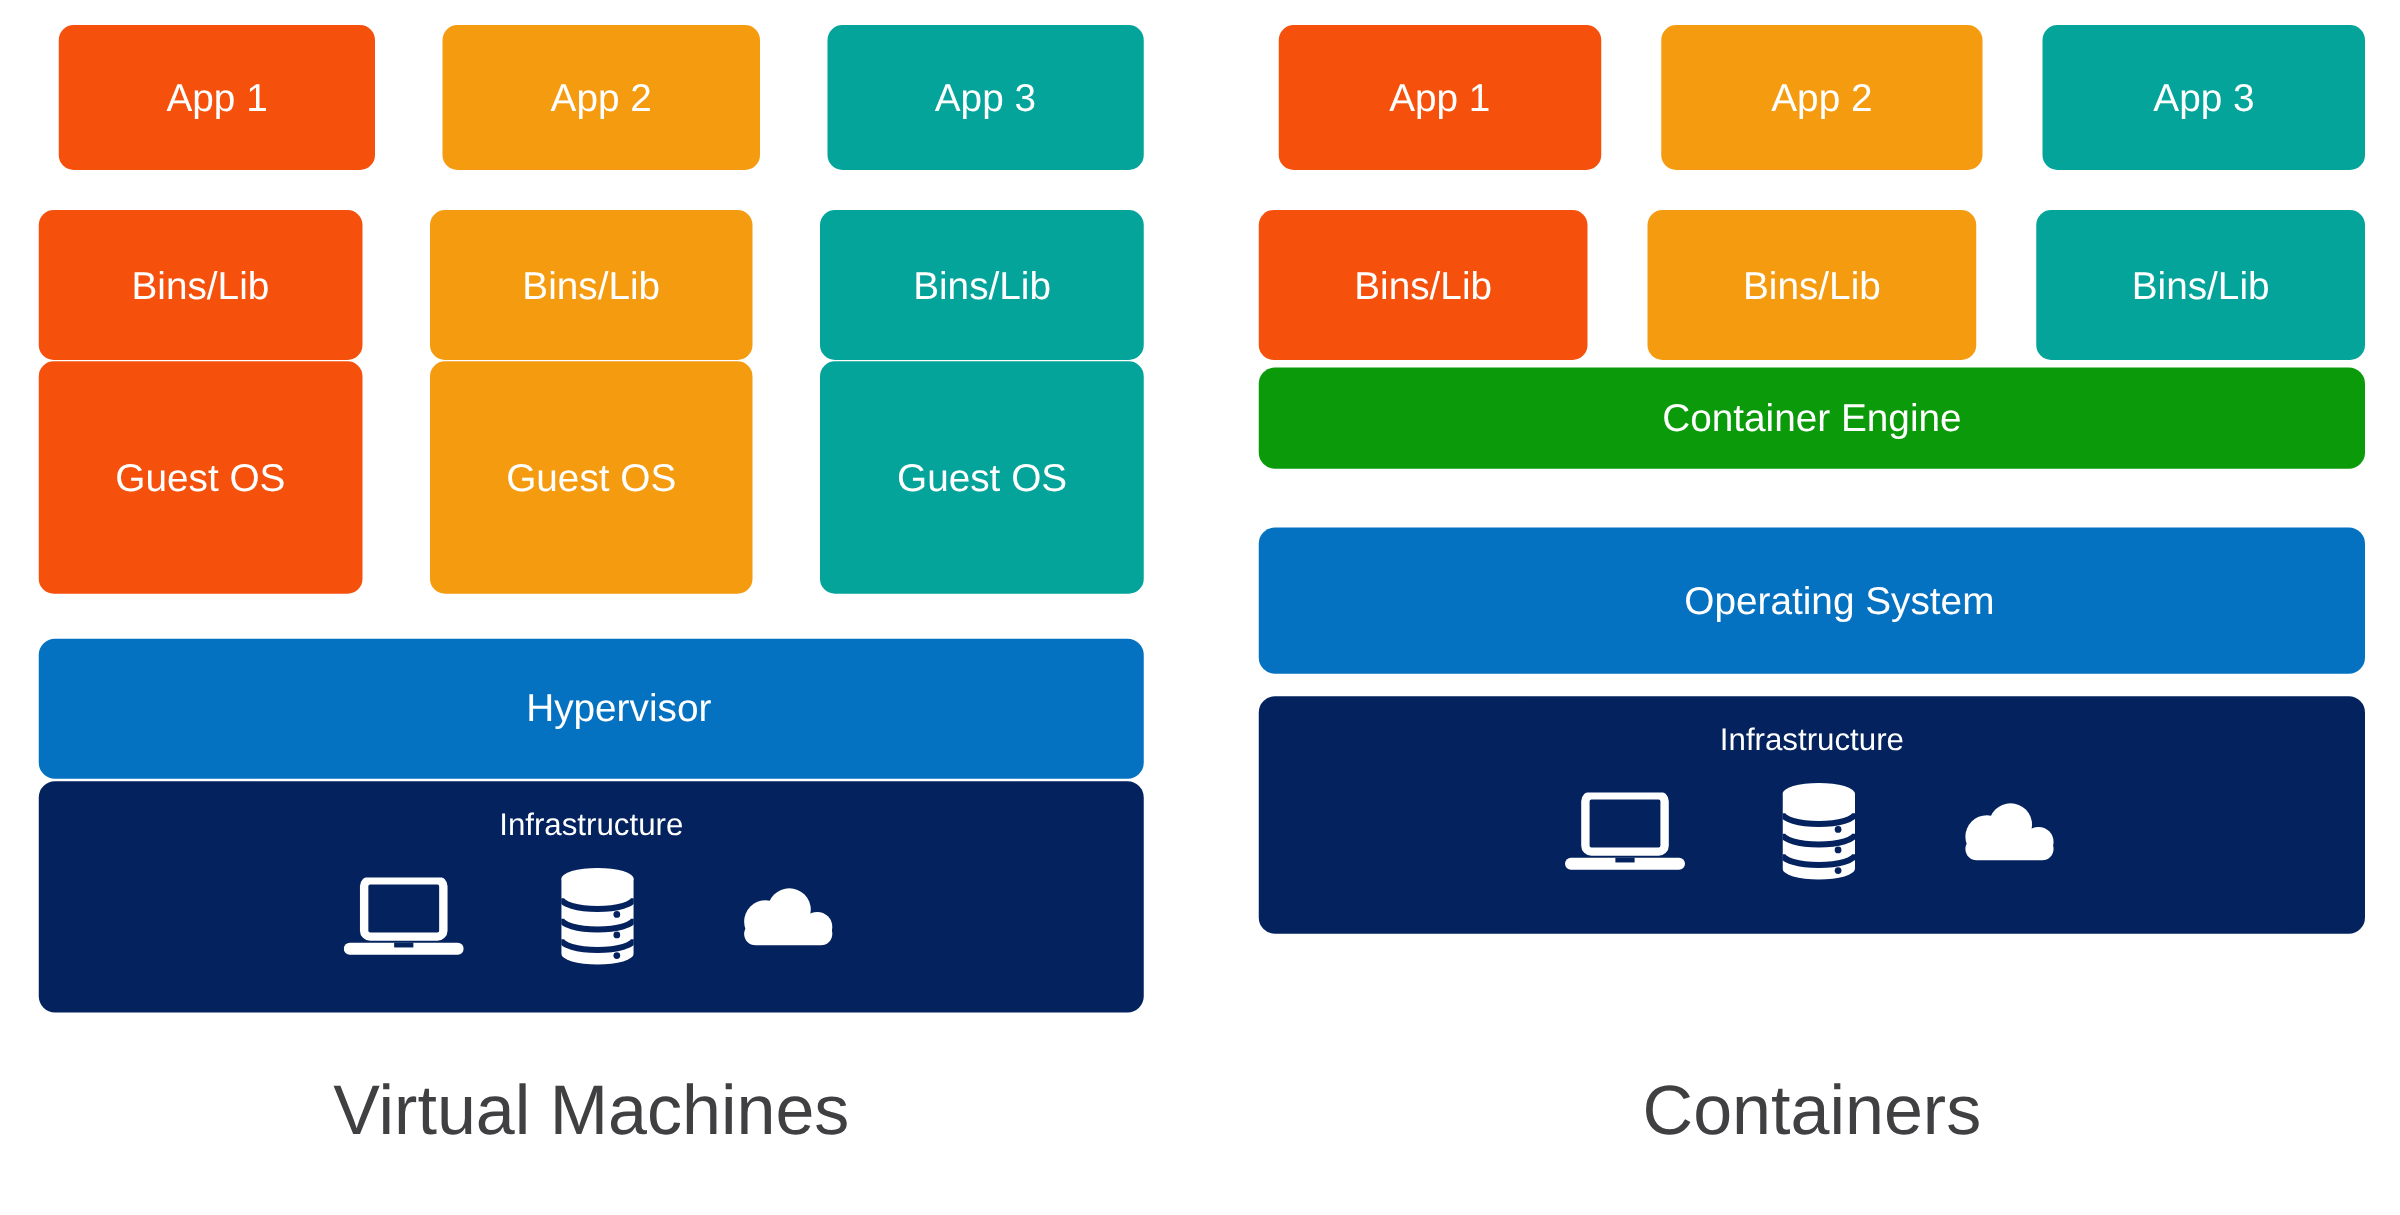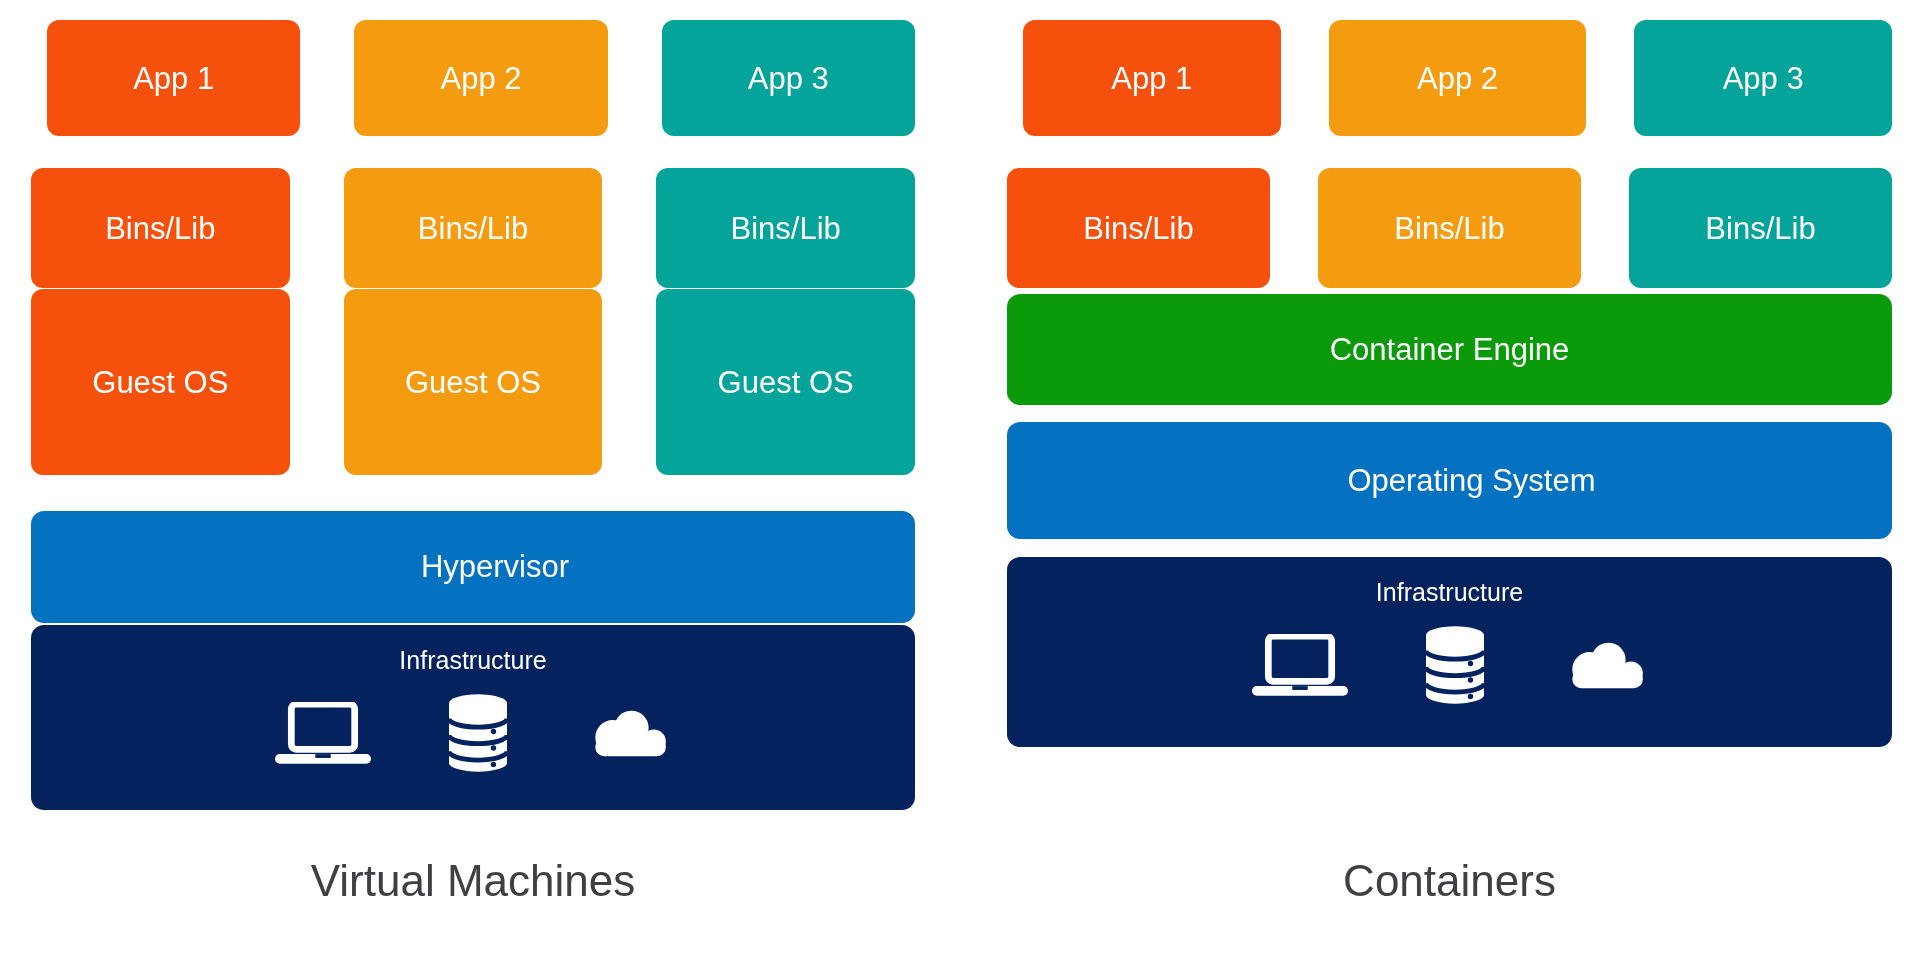--- a/index.html
+++ b/index.html
@@ -24,32 +24,32 @@
   .c-orange{background:var(--orange);}
   .c-teal{background:var(--teal);}
   .c-green{background:var(--green);}
   .c-blue{background:var(--blue);padding-left:44px;}
   .c-navy{background:var(--navy);}
 
   .bar{position:absolute;left:0;right:0;border-radius:13px;color:#fff;font-size:31px;
        display:flex;align-items:center;justify-content:center;}
   #vm-panel .bar-hypervisor{top:511px;height:112px;}
   #vm-panel .bar-infra{top:625px;height:185px;}
-  #ct-panel .bar-engine{top:294px;height:111px;}
+  #ct-panel .bar-engine{top:294px;height:81px;}
   #ct-panel .bar-os{top:422px;height:117px;}
   #ct-panel .bar-infra{top:557px;height:190px;}
 
   .bar-infra{flex-direction:column;justify-content:flex-start;padding-top:12px;
              box-sizing:border-box;}
   .infra-label{font-size:25px;line-height:46px;}
   .infra-icons{display:flex;align-items:center;gap:78px;margin-top:10px;height:80px;}
   .infra-icons svg{display:block;}
 
   .title{position:absolute;top:856px;left:0;right:0;margin:0;text-align:center;
-         font-size:44px;font-weight:400;color:var(--title_gray,#404042);line-height:1.15;}
+         font-size:56px;font-weight:400;color:var(--title_gray,#404042);line-height:1.15;}
 </style>
 </head>
 <body>
 
 <div class="canvas">
 
   <section class="panel" id="vm-panel">
 
     <div class="row row-apps">
       <div class="cell c-orangered">

